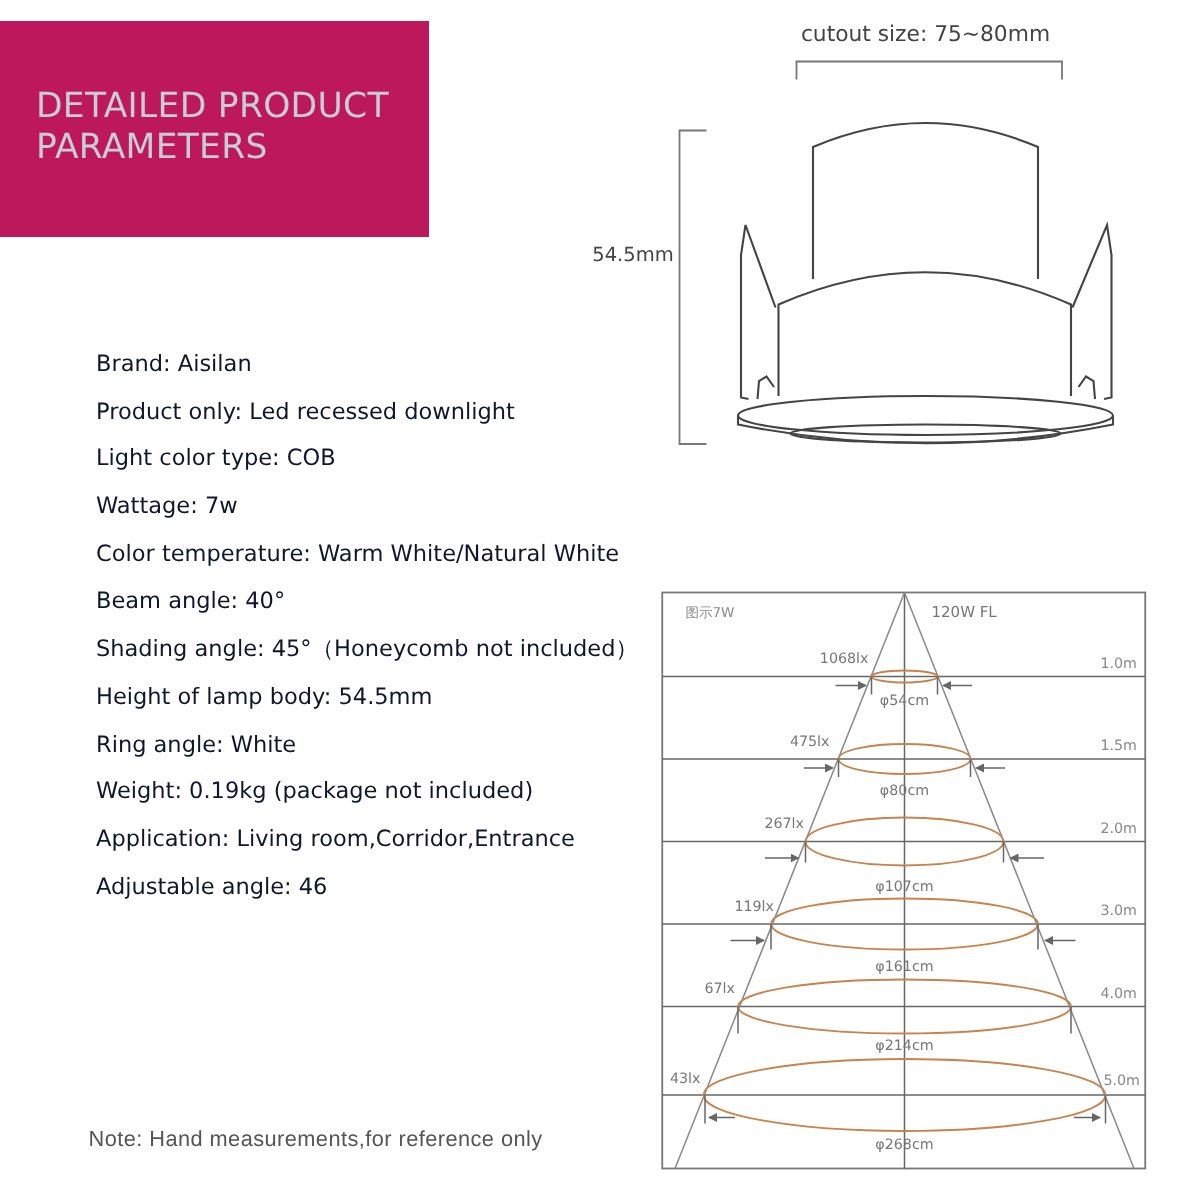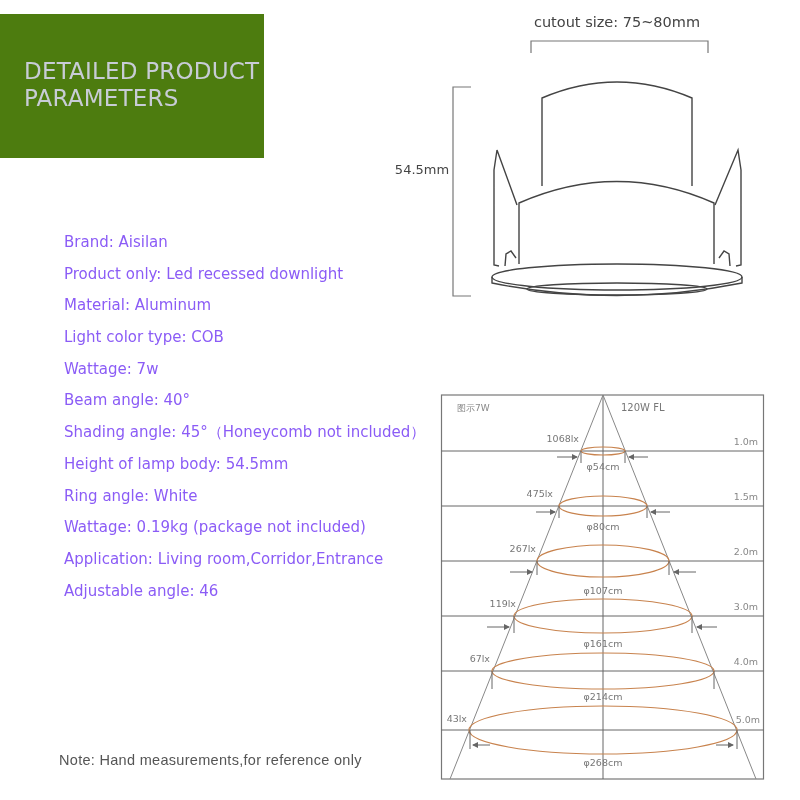--- a/index.html
+++ b/index.html
@@ -1,20 +1,20 @@
 <!DOCTYPE html>
 <html><head>
 <meta charset="utf-8">
 <style>
   html,body{margin:0;padding:0;background:#fff;}
   body{width:800px;height:800px;position:relative;overflow:hidden;font-family:"DejaVu Sans","Liberation Sans",sans-serif;color:#555;}
-  .banner{position:absolute;left:0;top:14px;width:264px;height:144px;background:#4d7c0f;}
+  .banner{position:absolute;left:0;top:14px;width:286px;height:144px;background:#be185d;}
   .banner-title{position:absolute;left:24px;top:44px;color:#c8ccd6;font-size:23px;line-height:27px;letter-spacing:0.2px;font-family:"DejaVu Sans",sans-serif;}
   .specs{position:absolute;left:64px;top:230px;margin:0;padding:0;list-style:none;}
-  .specs li{height:31.7px;line-height:24px;font-size:15px;color:#8b5cf6;white-space:nowrap;}
+  .specs li{height:31.7px;line-height:24px;font-size:15px;color:#0f172a;white-space:nowrap;}
   .note{position:absolute;left:59px;top:752px;font-size:14.5px;color:#555;font-family:"Liberation Sans",sans-serif;letter-spacing:0.3px;text-align:center;}
   .svg-abs{position:absolute;left:0;top:0;}
   .lbl{font-family:"DejaVu Sans",sans-serif;}
 </style>
 </head>
 <body>
 
 <div class="banner">
   <div class="banner-title">
     <div>DETAILED PRODUCT</div>
@@ -42,28 +42,28 @@
 
     <ellipse cx="617" cy="277" rx="125" ry="13"></ellipse>
     <path d="M492 277 L492 283 Q617 308 742 283 L742 277"></path>
     <ellipse cx="617" cy="289" rx="90" ry="6"></ellipse>
   </g>
 </svg>
 
 <ul class="specs">
   <li>Brand: Aisilan</li>
   <li>Product only: Led recessed downlight</li>
-  <li>Material: Aluminum</li>
   <li>Light color type: COB</li>
   <li>Wattage: 7w</li>
+  <li>Color temperature: Warm White/Natural White</li>
   <li>Beam angle: 40°</li>
   <li>Shading angle: 45°（Honeycomb not included）</li>
   <li>Height of lamp body: 54.5mm</li>
   <li>Ring angle: White</li>
-  <li>Wattage: 0.19kg (package not included)</li>
+  <li>Weight: 0.19kg (package not included)</li>
   <li>Application: Living room,Corridor,Entrance</li>
   <li>Adjustable angle: 46</li>
 </ul>
 
 <div class="note">Note: Hand measurements,for reference only</div>
 
 <svg class="svg-abs" style="left:440px;top:393px" width="326" height="390" viewBox="0 0 326 390">
   <defs>
     <marker id="arr" markerWidth="6" markerHeight="6" refX="5" refY="3" orient="auto">
       <path d="M0 0 L6 3 L0 6 Z" fill="#666"></path>

